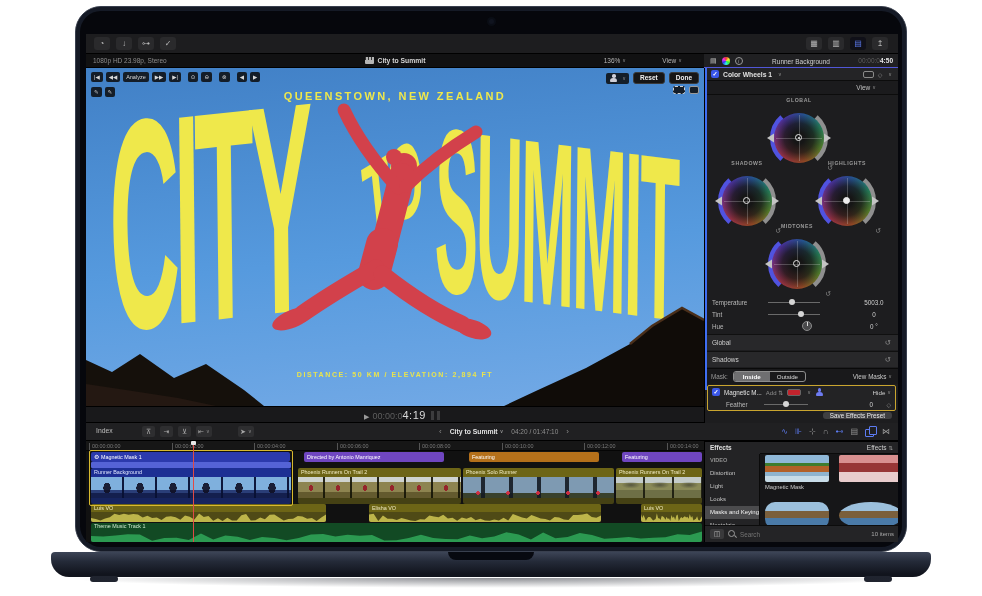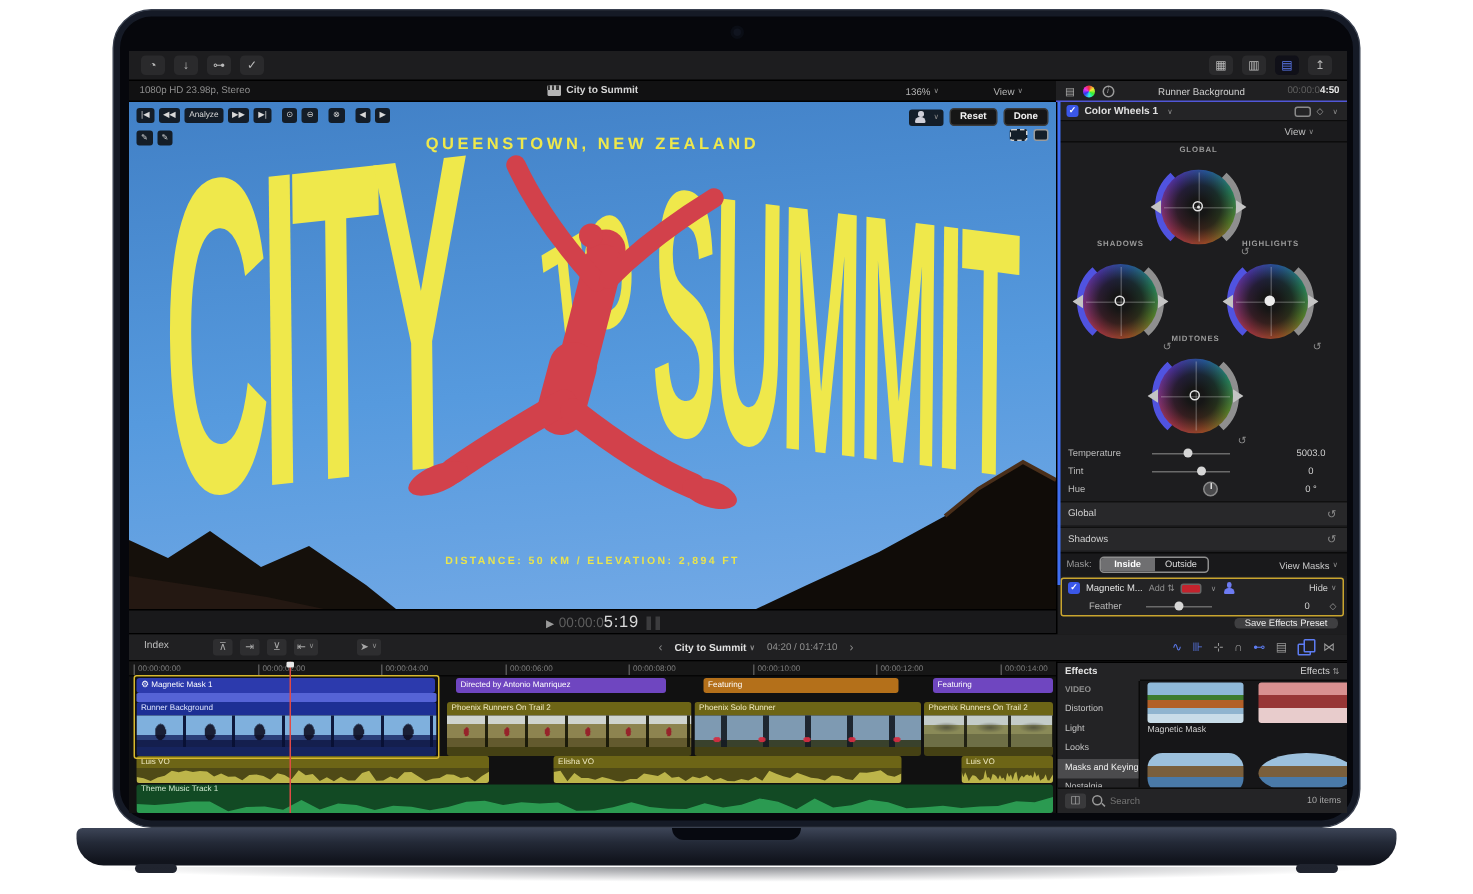--- a/index.html
+++ b/index.html
@@ -430,21 +430,21 @@
           </div>
         </div>
 
         <div class="saverow">
           <span class="savebtn">Save Effects Preset</span>
         </div>
       </div>
 
       <div class="transport">
         <span class="tcwrap">
-          <span class="ply">▶</span><span class="d">00:00:0</span><span class="b">5:19</span>
+          <span class="ply">▶</span><span class="d">00:00:0</span><span class="b">4:19</span>
         </span>
         <span class="meter" style="left:345px"></span>
         <span class="meter" style="left:351px"></span>
       </div>
 
       <div class="tlbar">
         <span class="idx">Index</span>
         <span class="tools">
           <span class="tchip">⊼</span>
           <span class="tchip">⇥</span>

